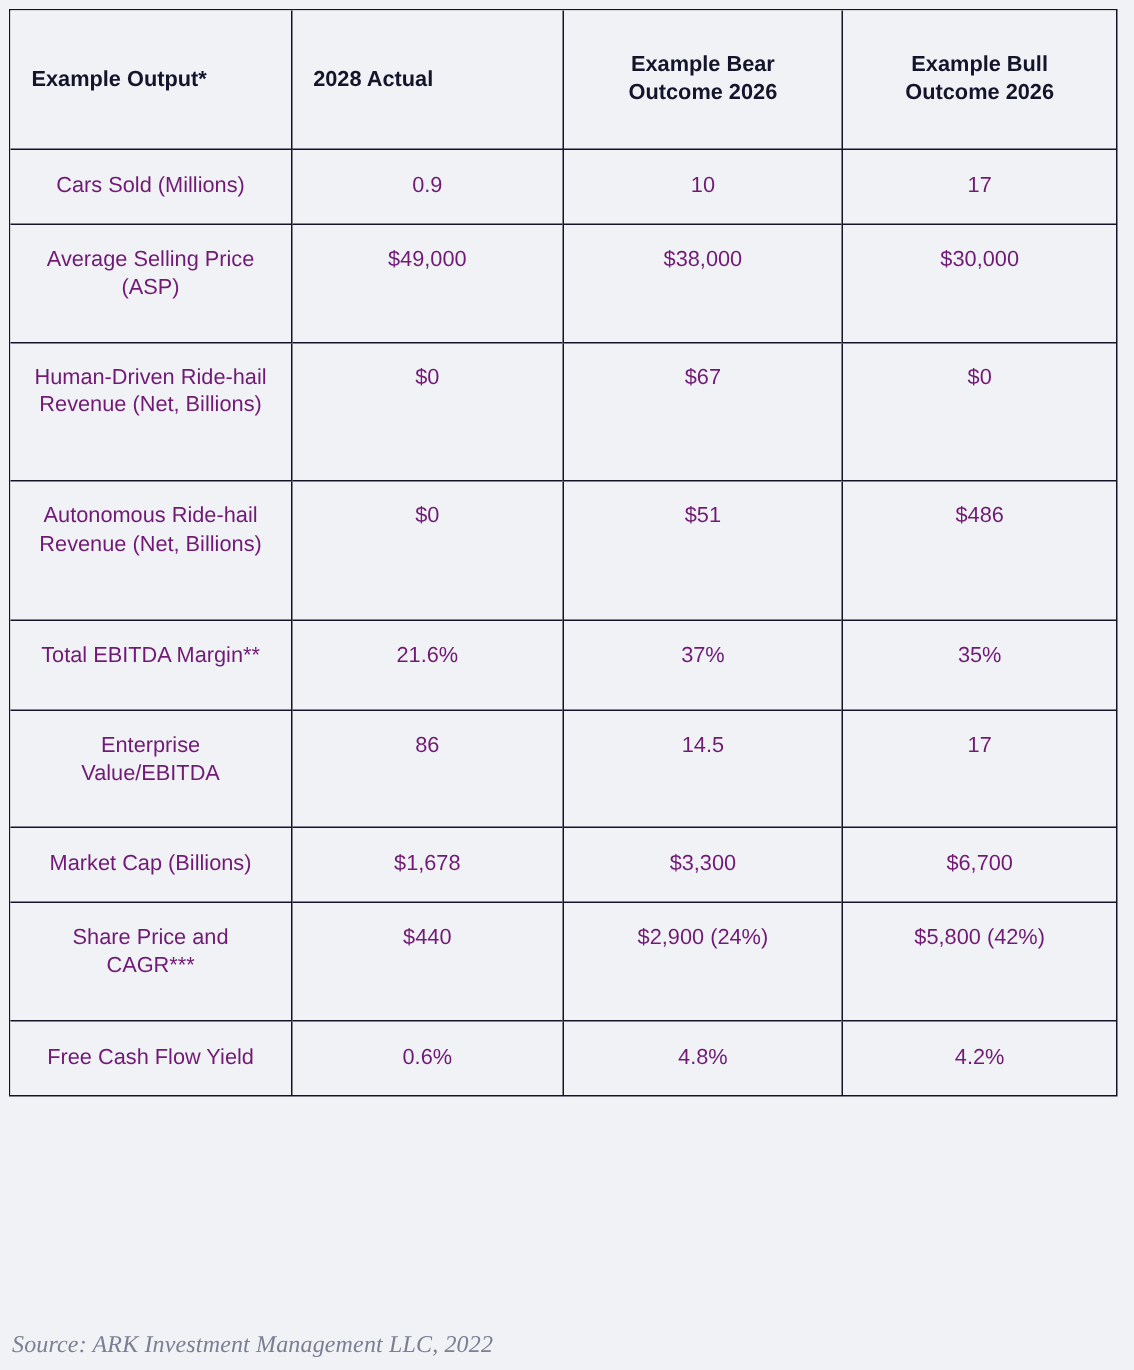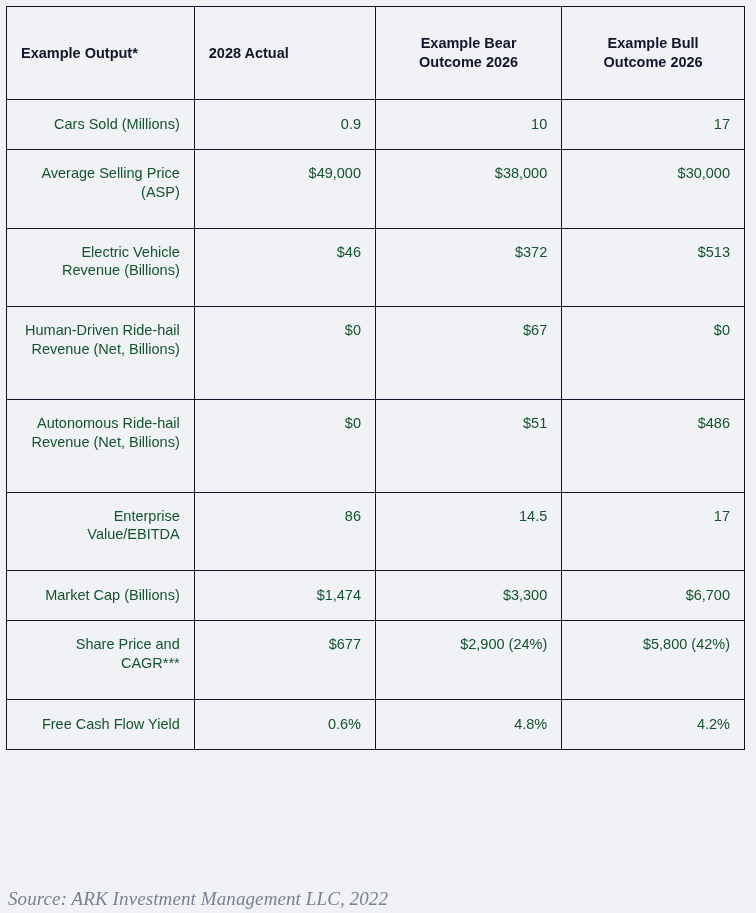--- a/index.html
+++ b/index.html
@@ -63,40 +63,40 @@
     text-align: center;
   }
   thead th:last-child { border-right: none; }
 
   tbody td {
     border-top: 1px solid #141428;
     border-right: 1px solid #141428;
     padding: 14px 14px 14px 14px;
     font-size: 14.5px;
     font-weight: normal;
-    color: #14532d;
+    color: #701a75;
     line-height: 1.3;
-    text-align: right;
+    text-align: center;
     vertical-align: top;
     background: #f0f2f6;
   }
   tbody td:last-child { border-right: none; }
   tbody tr:first-child td { border-top: none; }
 
   tbody tr.r-tall td { padding-top: 14px; padding-bottom: 26px; }
   tbody tr.r-xtall td { padding-top: 14px; padding-bottom: 40px; }
   tbody tr.r-short td { padding-top: 15px; padding-bottom: 15px; }
 
   .source-note {
     position: absolute;
     left: 8px;
     top: 888px;
     font-family: "Liberation Serif", serif;
     font-style: italic;
-    font-size: 19px;
+    font-size: 16px;
     color: #7b7f92;
     letter-spacing: 0.1px;
   }
 </style>
 </head>
 <body>
 
 <div class="sheet">
 
   <div class="table-wrap">
@@ -127,53 +127,53 @@
           <td>0.9</td>
           <td>10</td>
           <td>17</td>
         </tr>
         <tr class="r-tall">
           <td>Average Selling Price (ASP)</td>
           <td>$49,000</td>
           <td>$38,000</td>
           <td>$30,000</td>
         </tr>
-        <tr class="r-tall">
-          <td>Electric Vehicle Revenue (Billions)</td>
-          <td>$46</td>
-          <td>$372</td>
-          <td>$513</td>
-        </tr>
         <tr class="r-xtall">
           <td>Human-Driven Ride-hail Revenue (Net, Billions)</td>
           <td>$0</td>
           <td>$67</td>
           <td>$0</td>
         </tr>
         <tr class="r-xtall">
           <td>Autonomous Ride-hail Revenue (Net, Billions)</td>
           <td>$0</td>
           <td>$51</td>
           <td>$486</td>
         </tr>
         <tr class="r-tall">
+          <td>Total EBITDA Margin**</td>
+          <td>21.6%</td>
+          <td>37%</td>
+          <td>35%</td>
+        </tr>
+        <tr class="r-tall">
           <td>Enterprise Value/EBITDA</td>
           <td>86</td>
           <td>14.5</td>
           <td>17</td>
         </tr>
         <tr class="r-short">
           <td>Market Cap (Billions)</td>
-          <td>$1,474</td>
+          <td>$1,678</td>
           <td>$3,300</td>
           <td>$6,700</td>
         </tr>
         <tr class="r-tall">
           <td>Share Price and CAGR***</td>
-          <td>$677</td>
+          <td>$440</td>
           <td>$2,900 (24%)</td>
           <td>$5,800 (42%)</td>
         </tr>
         <tr class="r-short">
           <td>Free Cash Flow Yield</td>
           <td>0.6%</td>
           <td>4.8%</td>
           <td>4.2%</td>
         </tr>
       </tbody>

